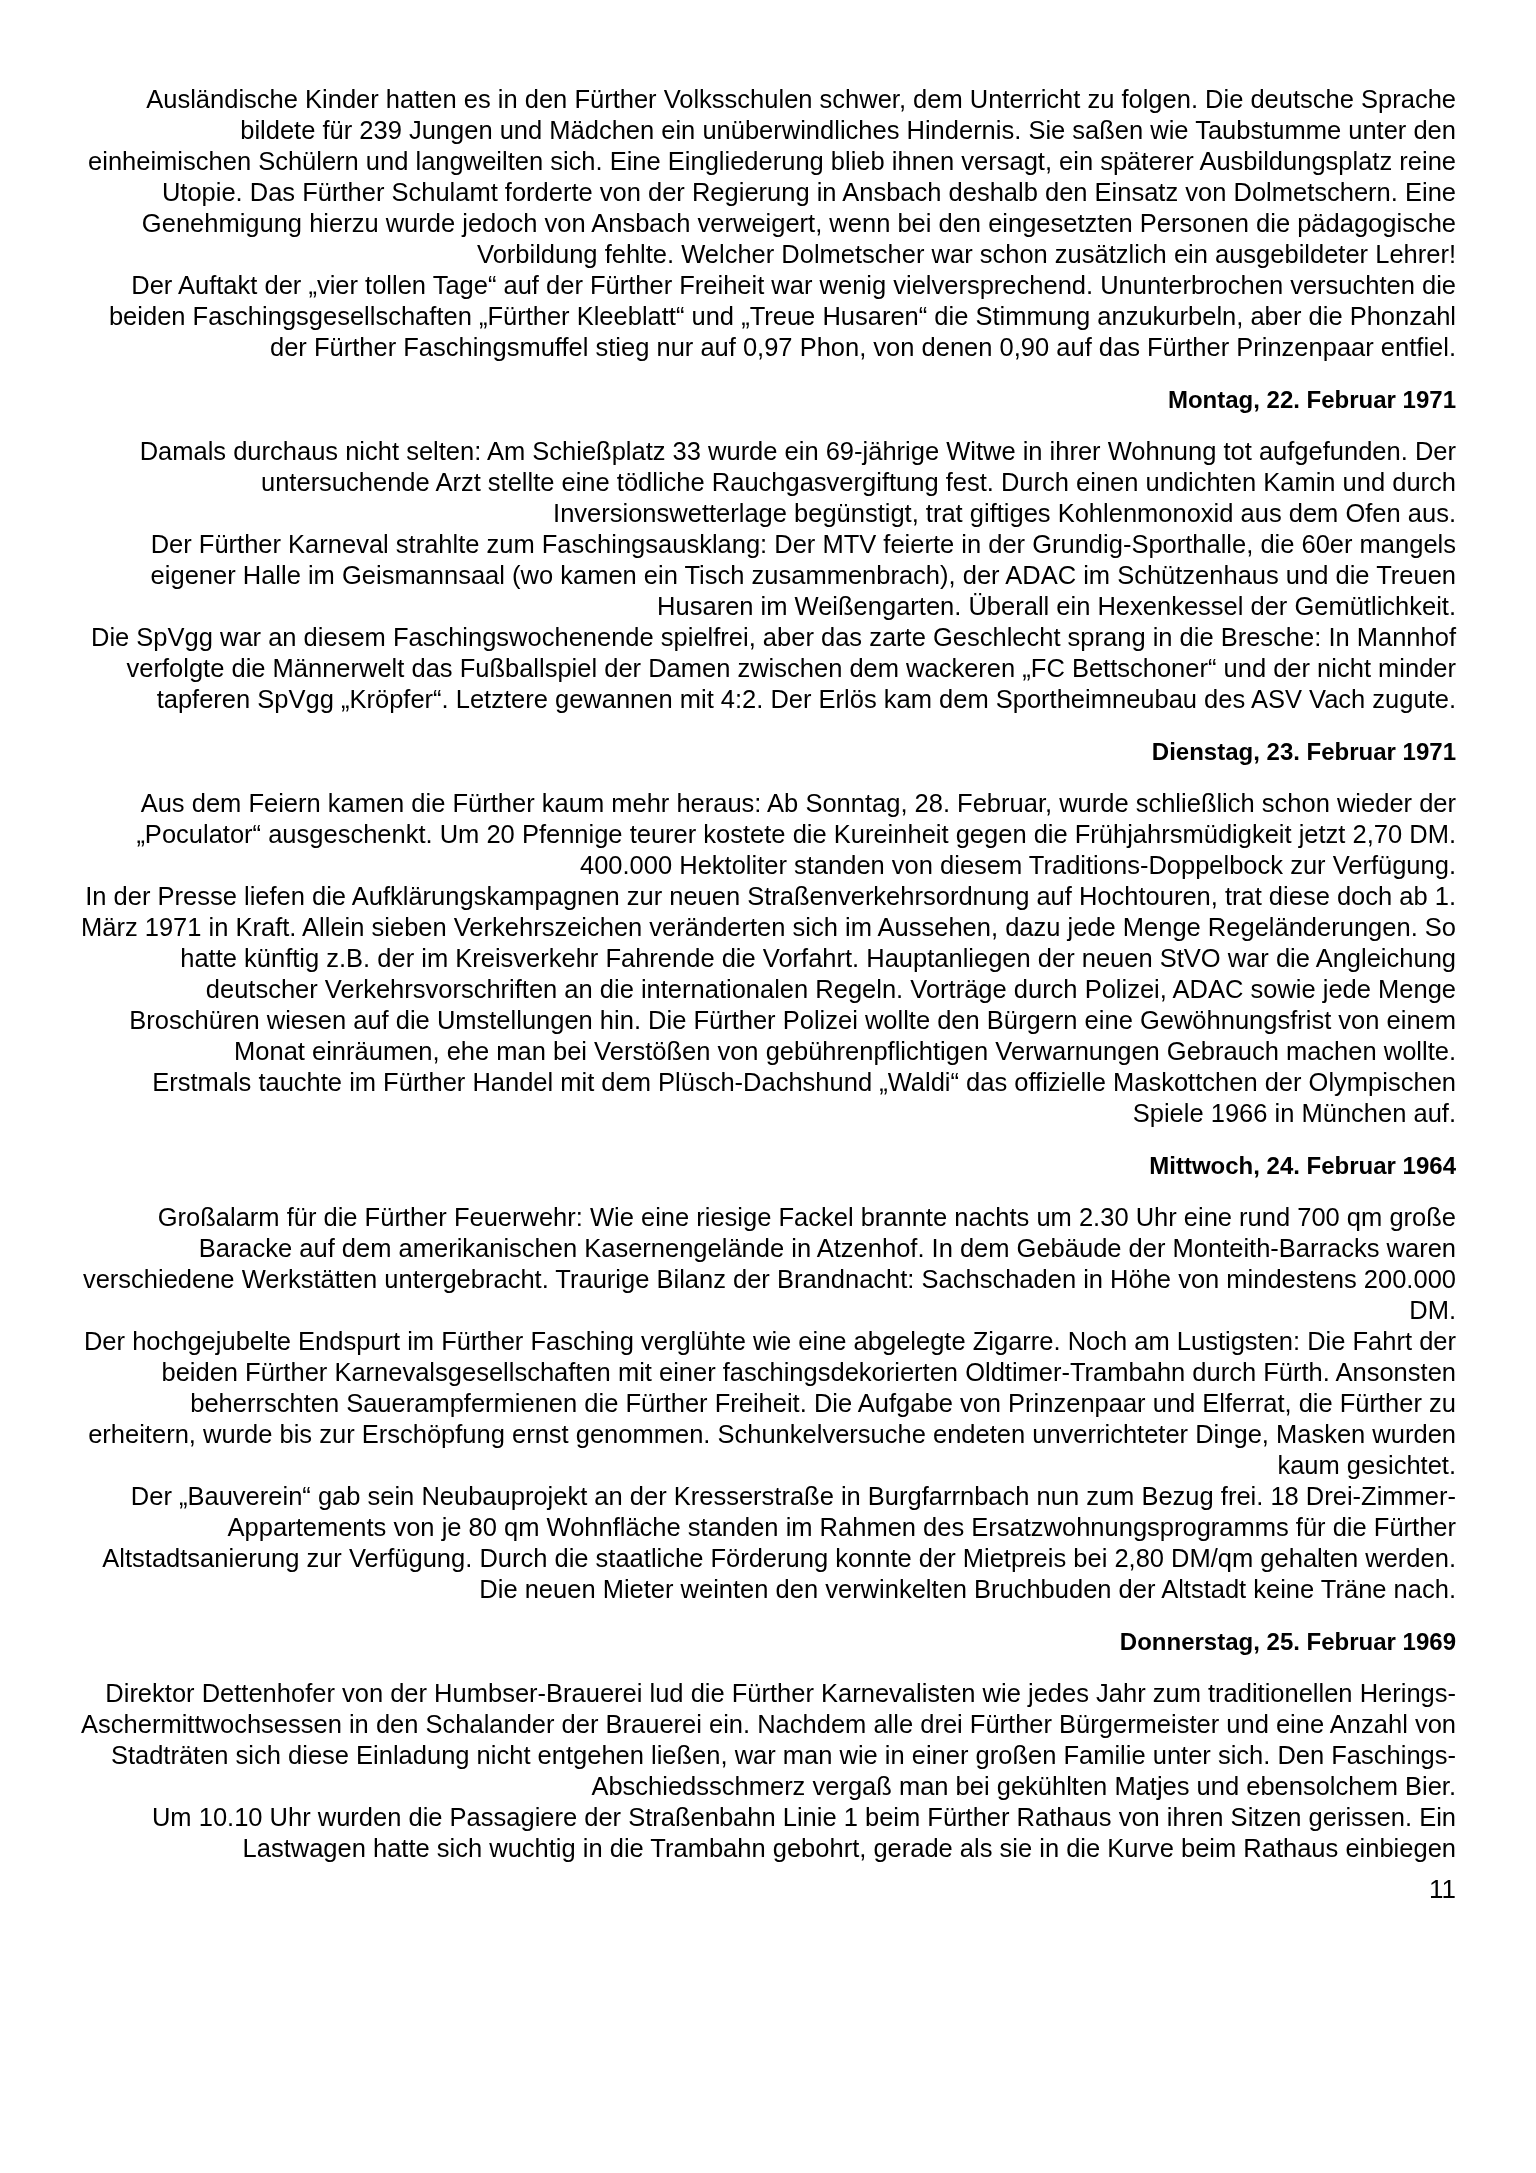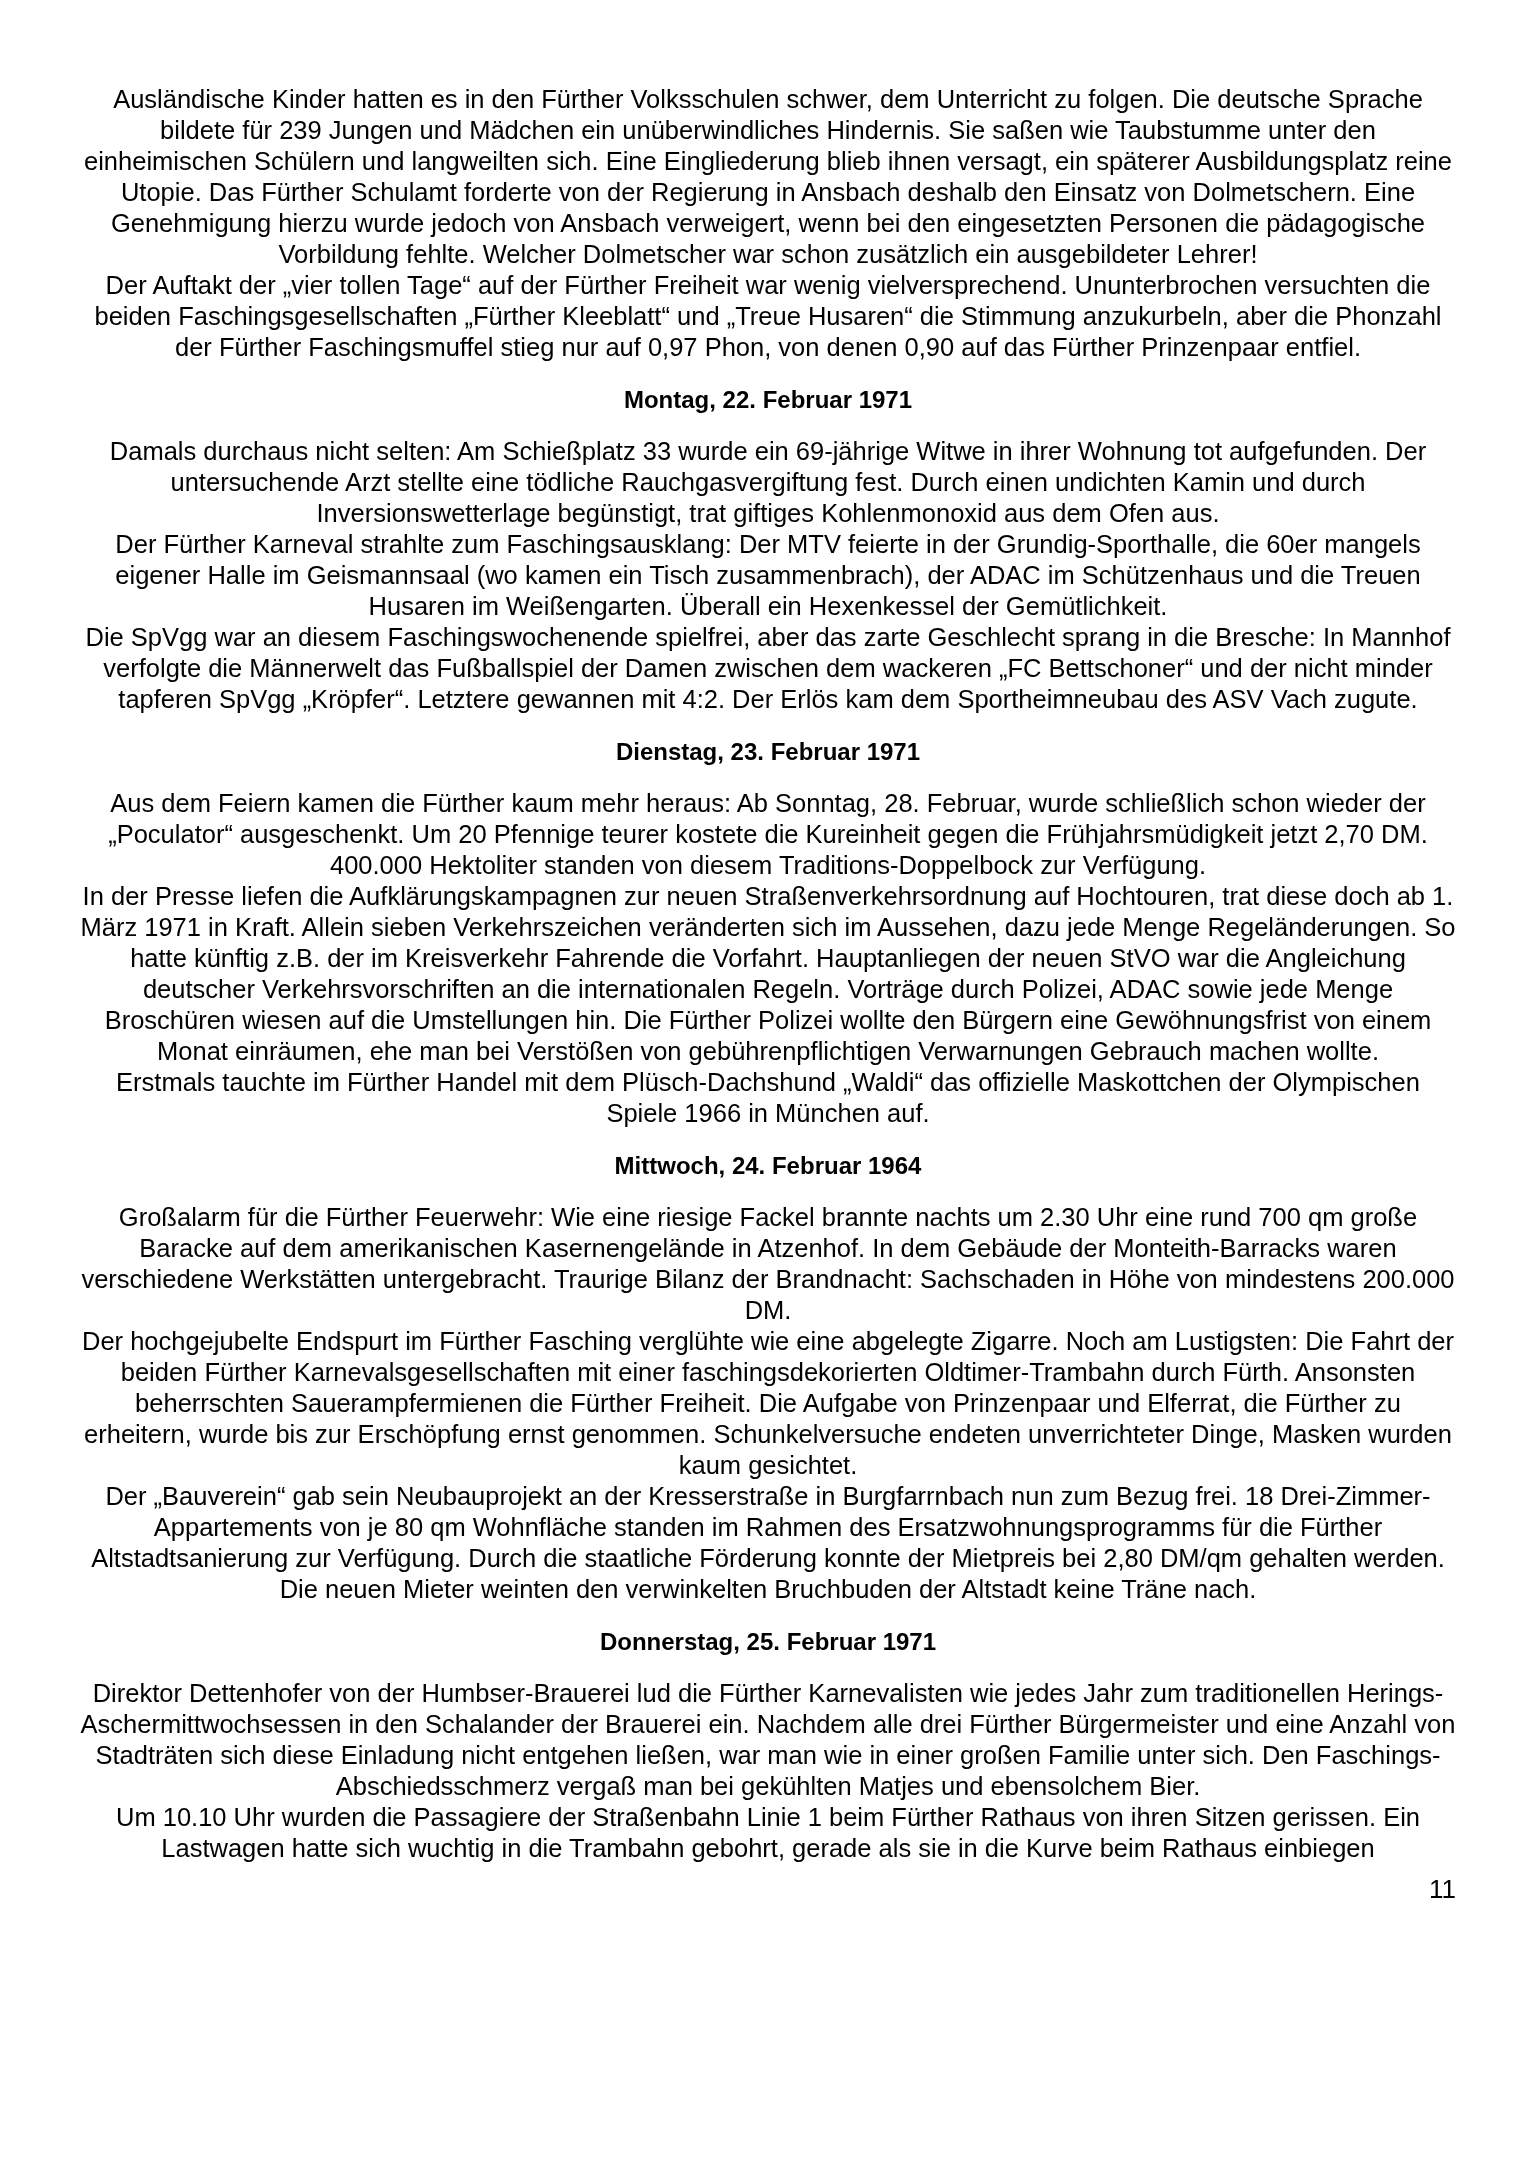--- a/index.html
+++ b/index.html
@@ -17,21 +17,21 @@
     box-sizing: border-box;
     width: 1536px;
     height: 2173px;
     padding: 84px 80px 0 80px;
     background: #ffffff;
     overflow: hidden;
   }
   .doc {
     font-size: 25.5px;
     line-height: 31px;
-    text-align: center;
+    text-align: right;
   }
   .doc p {
     margin: 0;
   }
   .doc h2 {
     font-size: 24px;
     line-height: 31px;
     font-weight: bold;
     margin: 21px 0 21px 0;
   }
@@ -54,18 +54,18 @@
     <p>Der Fürther Karneval strahlte zum Faschingsausklang: Der MTV feierte in der Grundig-Sporthalle, die 60er mangels eigener Halle im Geismannsaal (wo kamen ein Tisch zusammenbrach), der ADAC im Schützenhaus und die Treuen Husaren im Weißengarten. Überall ein Hexenkessel der Gemütlichkeit.</p>
     <p>Die SpVgg war an diesem Faschingswochenende spielfrei, aber das zarte Geschlecht sprang in die Bresche: In Mannhof verfolgte die Männerwelt das Fußballspiel der Damen zwischen dem wackeren „FC Bettschoner“ und der nicht minder tapferen SpVgg „Kröpfer“. Letztere gewannen mit 4:2. Der Erlös kam dem Sportheimneubau des ASV Vach zugute.</p>
     <h2>Dienstag, 23. Februar 1971</h2>
     <p>Aus dem Feiern kamen die Fürther kaum mehr heraus: Ab Sonntag, 28. Februar, wurde schließlich schon wieder der „Poculator“ ausgeschenkt. Um 20 Pfennige teurer kostete die Kureinheit gegen die Frühjahrsmüdigkeit jetzt 2,70 DM. 400.000 Hektoliter standen von diesem Traditions-Doppelbock zur Verfügung.</p>
     <p>In der Presse liefen die Aufklärungskampagnen zur neuen Straßenverkehrsordnung auf Hochtouren, trat diese doch ab 1. März 1971 in Kraft. Allein sieben Verkehrszeichen veränderten sich im Aussehen, dazu jede Menge Regeländerungen. So hatte künftig z.B. der im Kreisverkehr Fahrende die Vorfahrt. Hauptanliegen der neuen StVO war die Angleichung deutscher Verkehrsvorschriften an die internationalen Regeln. Vorträge durch Polizei, ADAC sowie jede Menge Broschüren wiesen auf die Umstellungen hin. Die Fürther Polizei wollte den Bürgern eine Gewöhnungsfrist von einem Monat einräumen, ehe man bei Verstößen von gebührenpflichtigen Verwarnungen Gebrauch machen wollte.</p>
     <p>Erstmals tauchte im Fürther Handel mit dem Plüsch-Dachshund „Waldi“ das offizielle Maskottchen der Olympischen Spiele 1966 in München auf.</p>
     <h2>Mittwoch, 24. Februar 1964</h2>
     <p>Großalarm für die Fürther Feuerwehr: Wie eine riesige Fackel brannte nachts um 2.30 Uhr eine rund 700 qm große Baracke auf dem amerikanischen Kasernengelände in Atzenhof. In dem Gebäude der Monteith-Barracks waren verschiedene Werkstätten untergebracht. Traurige Bilanz der Brandnacht: Sachschaden in Höhe von mindestens 200.000 DM.</p>
     <p>Der hochgejubelte Endspurt im Fürther Fasching verglühte wie eine abgelegte Zigarre. Noch am Lustigsten: Die Fahrt der beiden Fürther Karnevalsgesellschaften mit einer faschingsdekorierten Oldtimer-Trambahn durch Fürth. Ansonsten beherrschten Sauerampfermienen die Fürther Freiheit. Die Aufgabe von Prinzenpaar und Elferrat, die Fürther zu erheitern, wurde bis zur Erschöpfung ernst genommen. Schunkelversuche endeten unverrichteter Dinge, Masken wurden kaum gesichtet.</p>
     <p>Der „Bauverein“ gab sein Neubauprojekt an der Kresserstraße in Burgfarrnbach nun zum Bezug frei. 18 Drei-Zimmer-Appartements von je 80 qm Wohnfläche standen im Rahmen des Ersatzwohnungsprogramms für die Fürther Altstadtsanierung zur Verfügung. Durch die staatliche Förderung konnte der Mietpreis bei 2,80 DM/qm gehalten werden. Die neuen Mieter weinten den verwinkelten Bruchbuden der Altstadt keine Träne nach.</p>
-    <h2>Donnerstag, 25. Februar 1971</h2>
+    <h2>Donnerstag, 25. Februar 1969</h2>
     <p>Direktor Dettenhofer von der Humbser-Brauerei lud die Fürther Karnevalisten wie jedes Jahr zum traditionellen Herings-Aschermittwochsessen in den Schalander der Brauerei ein. Nachdem alle drei Fürther Bürgermeister und eine Anzahl von Stadträten sich diese Einladung nicht entgehen ließen, war man wie in einer großen Familie unter sich. Den Faschings-Abschiedsschmerz vergaß man bei gekühlten Matjes und ebensolchem Bier.</p>
     <p>Um 10.10 Uhr wurden die Passagiere der Straßenbahn Linie 1 beim Fürther Rathaus von ihren Sitzen gerissen. Ein Lastwagen hatte sich wuchtig in die Trambahn gebohrt, gerade als sie in die Kurve beim Rathaus einbiegen</p>
   </div>
   <div class="page-number">11</div>
 </div>
 
 </body></html>

